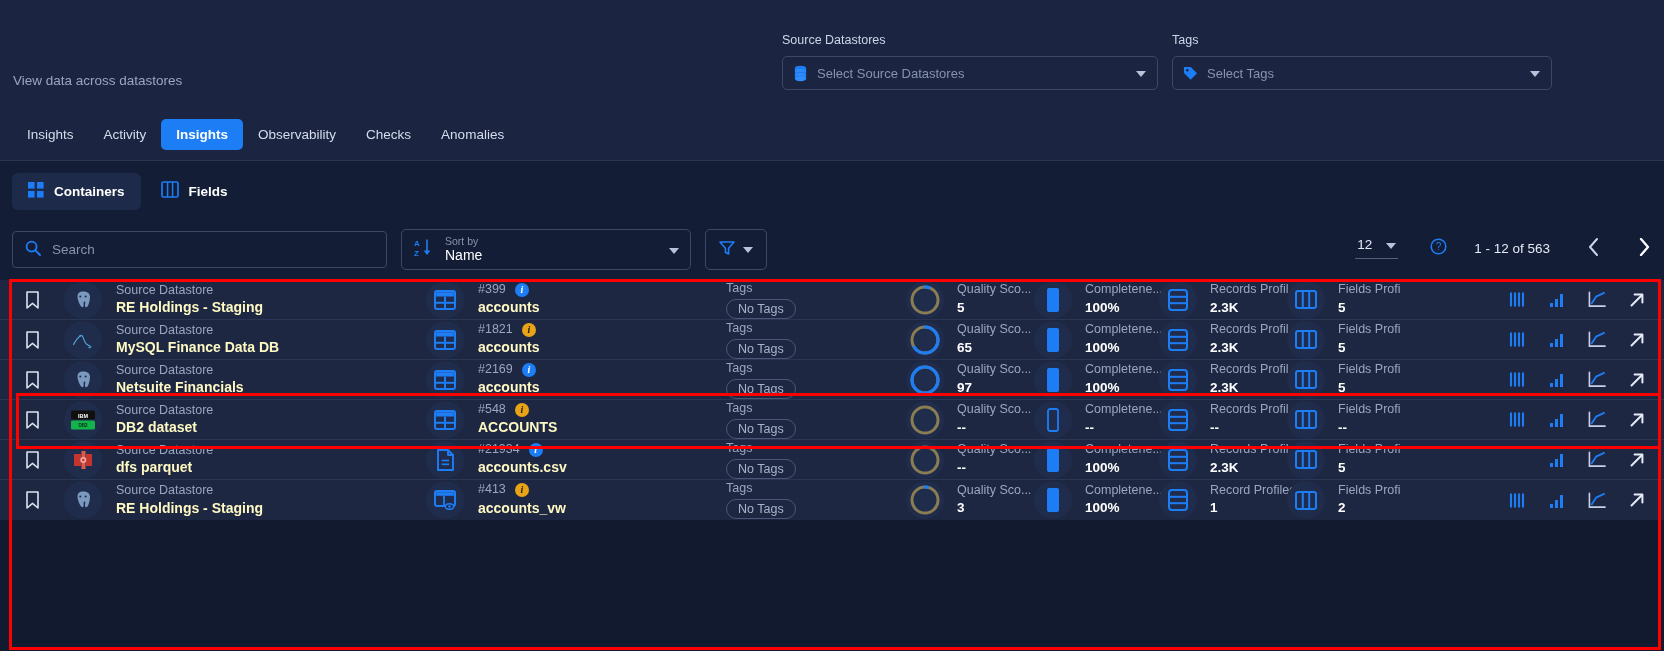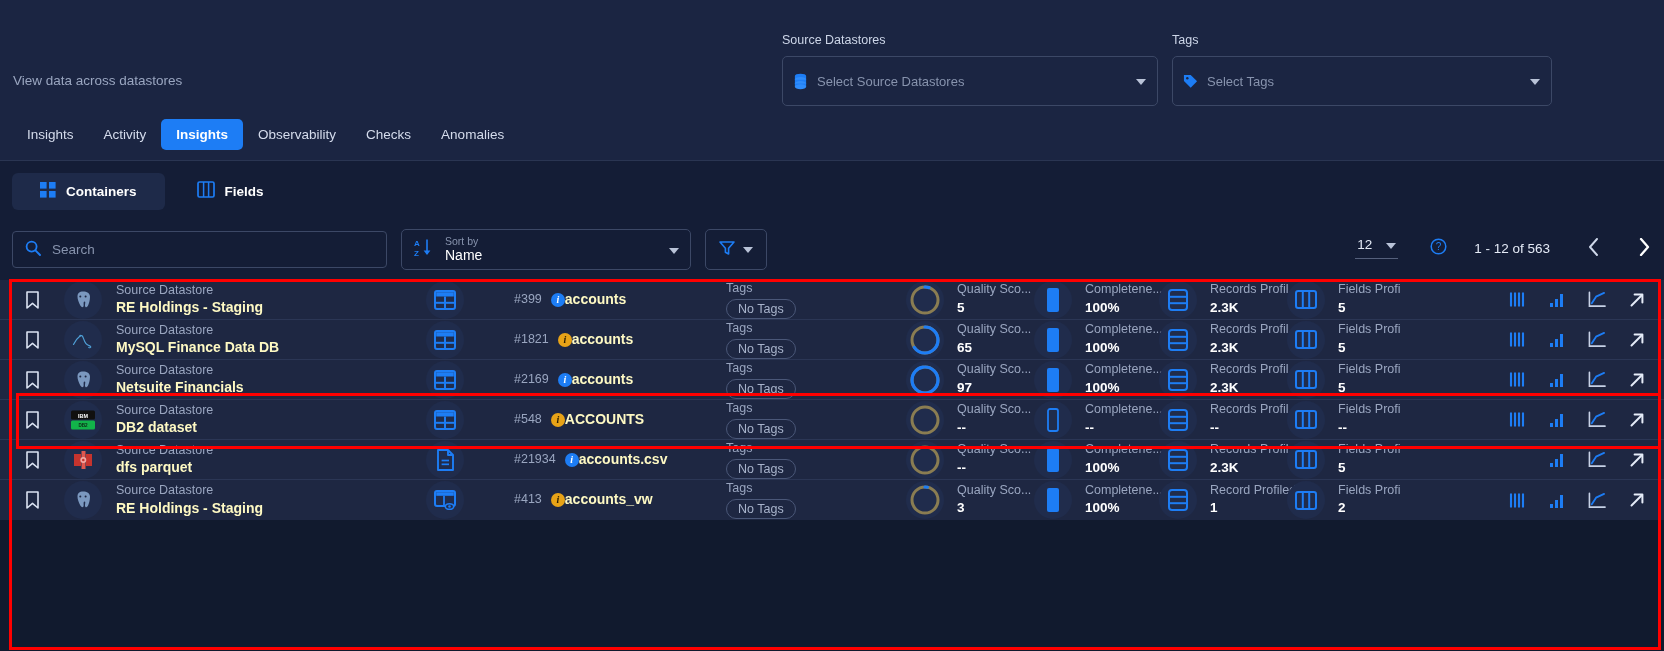--- a/index.html
+++ b/index.html
@@ -23,21 +23,21 @@
   }
   .subtitle {
     position: absolute; left: 13px; top: 73px;
     font-size: 13.5px; color: #9aa6c0;
   }
 
   
   .filter-group { position: absolute; top: 33px; }
   .filter-label { font-size: 12.5px; color: #cdd6e8; margin-bottom: 9px; font-weight: 500; }
   .filter-select {
-    height: 50px; border: 1px solid #3c4866; border-radius: 5px;
+    height: 34px; border: 1px solid #3c4866; border-radius: 5px;
     background: #1b2542; display: flex; align-items: center; padding: 0 10px;
     position: relative;
   }
   .filter-select .ph { font-size: 13px; color: #8793ad; margin-left: 9px; }
   .caret {
     position: absolute; right: 11px; top: 50%; margin-top: -2px;
     width: 0; height: 0; border-left: 5px solid transparent;
     border-right: 5px solid transparent; border-top: 6px solid #b9c3d8;
   }
   .db-ico { width: 15px; height: 17px; display:block; }
@@ -52,21 +52,21 @@
   .navtab.active { background: #1d7df5; color: #ffffff; font-weight: bold; }
 
   
   .subbar {
     position: absolute; left: 0; top: 160px; width: 1664px; height: 120px;
     background: #141d36; border-top: 1px solid #2a3552;
   }
   .modetabs { position: absolute; left: 12px; top: 11px; display: flex; align-items: center; gap: 4px; }
   .modetab {
     display: flex; align-items: center; gap: 10px;
-    font-size: 13.5px; color: #ffffff; padding: 9px 28px; border-radius: 6px;
+    font-size: 13.5px; color: #ffffff; padding: 9px 16px; border-radius: 6px;
     font-weight: bold; cursor: pointer;
   }
   .modetab.active { background: #1e2a49; }
   .modetab.idle { font-weight: bold; }
 
   
   .ctl-row { position: absolute; left: 12px; top: 68px; display: flex; align-items: center; gap: 14px; }
   .searchbox {
     width: 375px; height: 37px; border: 1px solid #3c4866; border-radius: 4px;
     background: #141d36; display: flex; align-items: center; padding: 0 12px; gap: 11px;
@@ -112,21 +112,21 @@
   }
   .cell-name { width: 310px; margin-left: 14px; display: flex; flex-direction: column; line-height: 1.35; }
   .lbl-small { font-size: 12.5px; color: #9aa6c0; }
   .lbl-strong { font-size: 14px; color: #fef9c3; font-weight: bold; }
 
   .cell-obj { width: 300px; display: flex; align-items: center; gap: 14px; }
   .obj-ico {
     width: 38px; height: 38px; border-radius: 50%; background: #202c4c;
     display: flex; align-items: center; justify-content: center; flex: none;
   }
-  .obj-txt { display: flex; line-height: 1.4; margin-left: 36px; }
+  .obj-txt { display: flex; flex-direction: column; line-height: 1.4; }
   .obj-id-row { display: flex; align-items: center; gap: 9px; }
   .obj-id { font-size: 12.5px; color: #9aa6c0; }
   .badge-i {
     width: 14px; height: 14px; border-radius: 50%; display: flex;
     align-items: center; justify-content: center; font-size: 10px;
     font-weight: bold; color: #0d1426; font-style: italic; font-family: "Liberation Serif", serif;
   }
   .badge-i.blue { background: #1d7df5; color: #ffffff; }
   .badge-i.amber { background: #e8a317; color: #2a1d00; }
 

